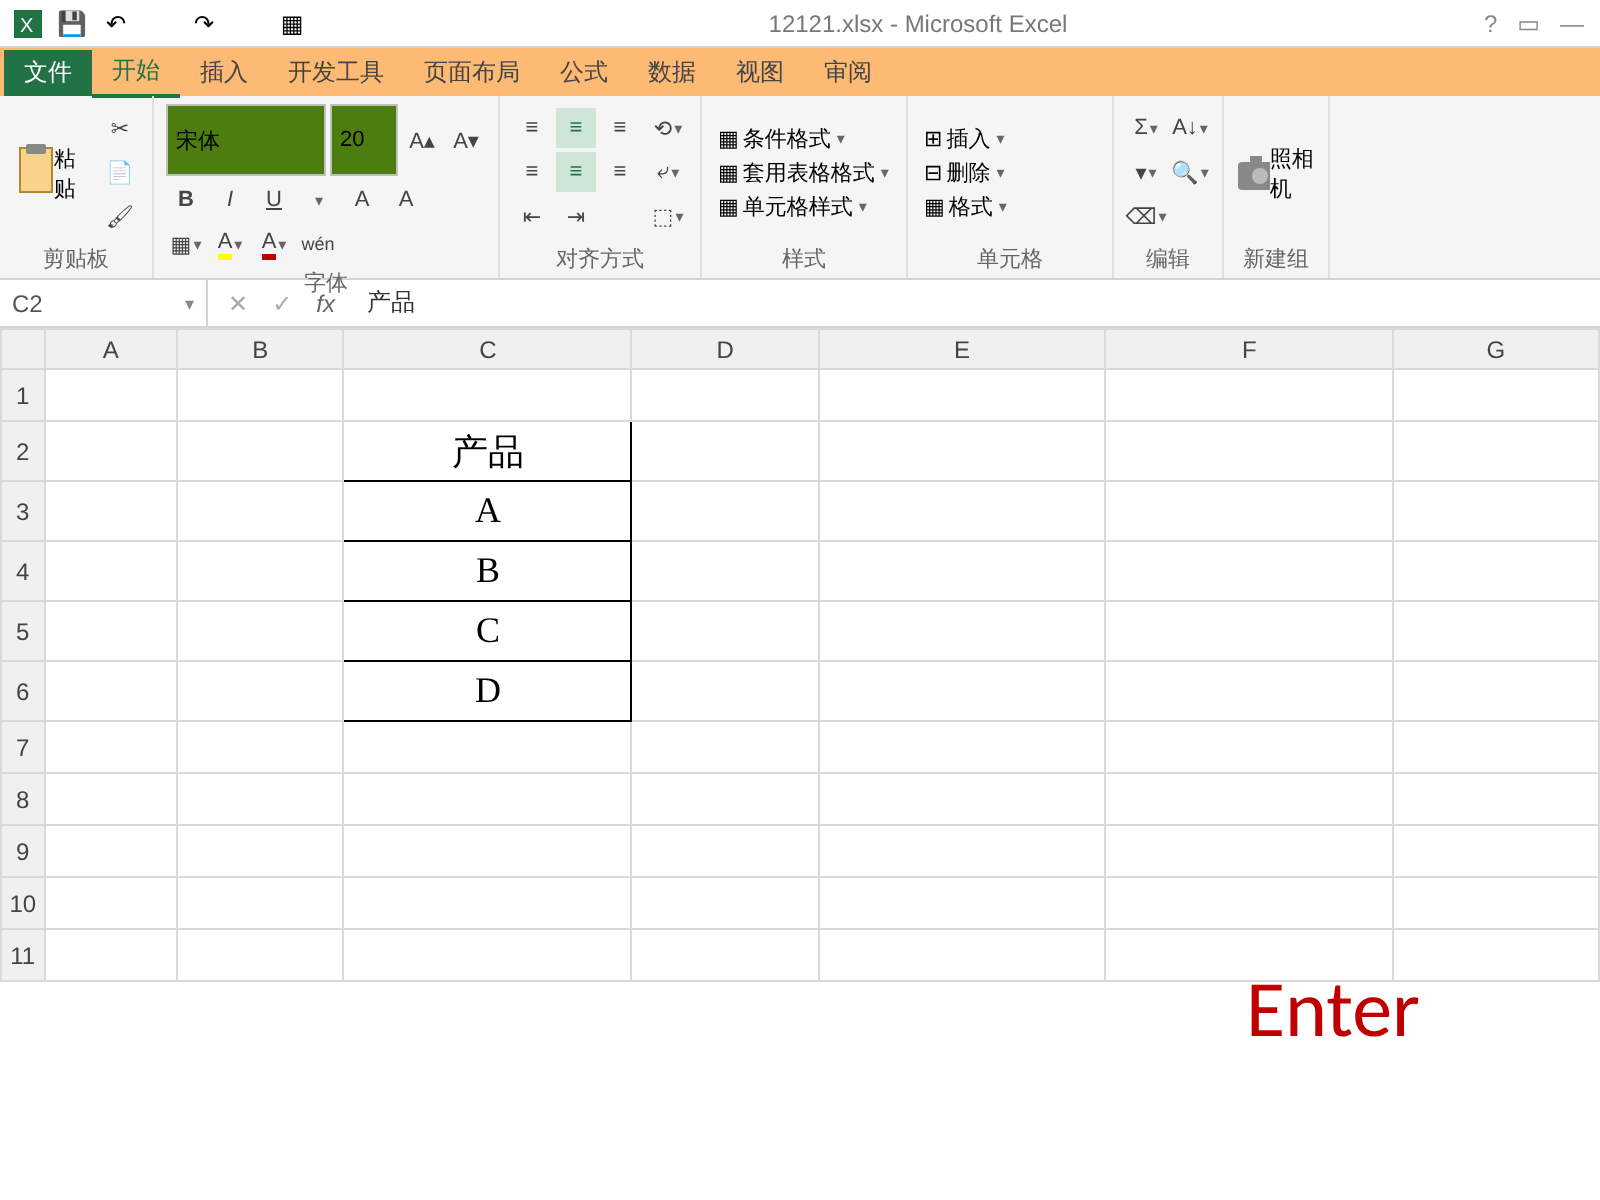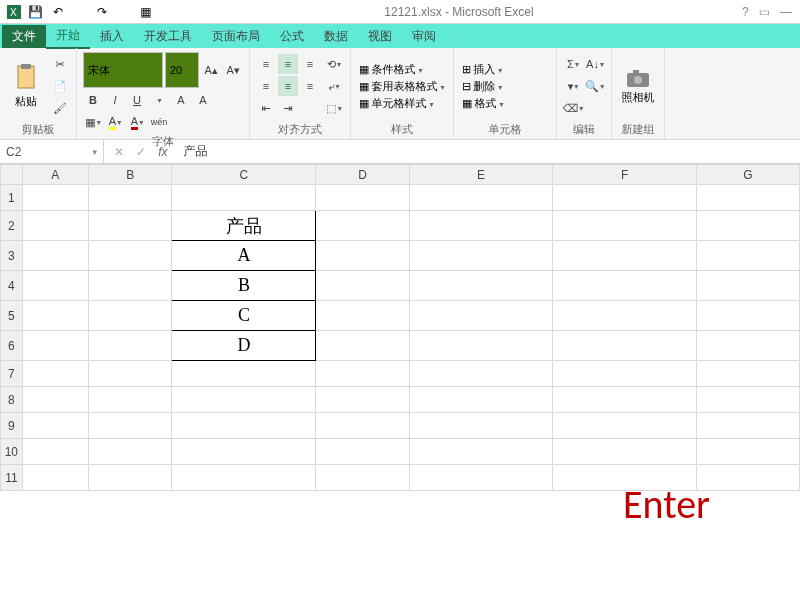--- a/index.html
+++ b/index.html
@@ -4,30 +4,30 @@
 <style>
 * { box-sizing: border-box; margin: 0; padding: 0; font-family: "Microsoft YaHei", sans-serif; }
 body { background: #fff; overflow: hidden; width: 800px; height: 600px; font-size: 12px; }
 
 .titlebar { height: 24px; background: #fff; display: flex; align-items: center; border-bottom: 1px solid #d4d4d4; }
 .titlebar .qat { display: flex; gap: 6px; padding-left: 6px; align-items: center; }
 .titlebar .qat .ico { width: 16px; height: 16px; display: flex; align-items: center; justify-content: center; }
 .titlebar .title { flex: 1; text-align: center; color: #777; font-size: 12px; }
 .titlebar .winbtns { display: flex; gap: 10px; padding-right: 8px; color: #888; }
 
-.ribbon-tabs { height: 24px; display: flex; align-items: center; padding-left: 2px; background: #5eead4; }
+.ribbon-tabs { height: 24px; display: flex; align-items: center; padding-left: 2px; background: #fdba74; }
 .ribbon-tabs .tab { padding: 3px 10px; font-size: 12px; color: #444; cursor: pointer; }
 .ribbon-tabs .tab.file { background: #217346; color: #fff; }
 .ribbon-tabs .tab.active { color: #217346; border-bottom: 2px solid #217346; }
 
 .ribbon { height: 92px; background: #f5f5f5; border-bottom: 1px solid #d4d4d4; display: flex; }
 .ribbon .group { border-right: 1px solid #e0e0e0; padding: 4px 6px 2px 6px; display: flex; flex-direction: column; justify-content: space-between; }
 .ribbon .group .body { display: flex; gap: 4px; flex: 1; }
 .ribbon .group .label { text-align: center; font-size: 11px; color: #666; padding-top: 2px; }
-.ribbon .bigbtn { display: flex; flex-direction: column; align-items: center; justify-content: center; width: 40px; }
+.ribbon .bigbtn { display: flex; flex-direction: row; align-items: center; justify-content: center; width: 40px; }
 .ribbon .bigbtn .txt { font-size: 11px; margin-top: 2px; }
 .ribbon .col { display: flex; flex-direction: column; gap: 2px; justify-content: center; }
 .ribbon .row { display: flex; gap: 2px; align-items: center; }
 .ribbon .btn { width: 20px; height: 20px; display: flex; align-items: center; justify-content: center; color: #444; font-size: 11px; }
 .ribbon .btn.green { color: #217346; }
 .ribbon select, .ribbon input { height: 36px; border: 1px solid #c0c0c0; background: #4d7c0f; font-size: 11px; padding: 0 4px; }
 .ribbon .fontname { width: 80px; }
 .ribbon .fontsize { width: 34px; }
 .ribbon .numfmt { width: 60px; }
 .ribbon .dd::after { content: "▾"; font-size: 8px; color: #666; margin-left: 1px; }

